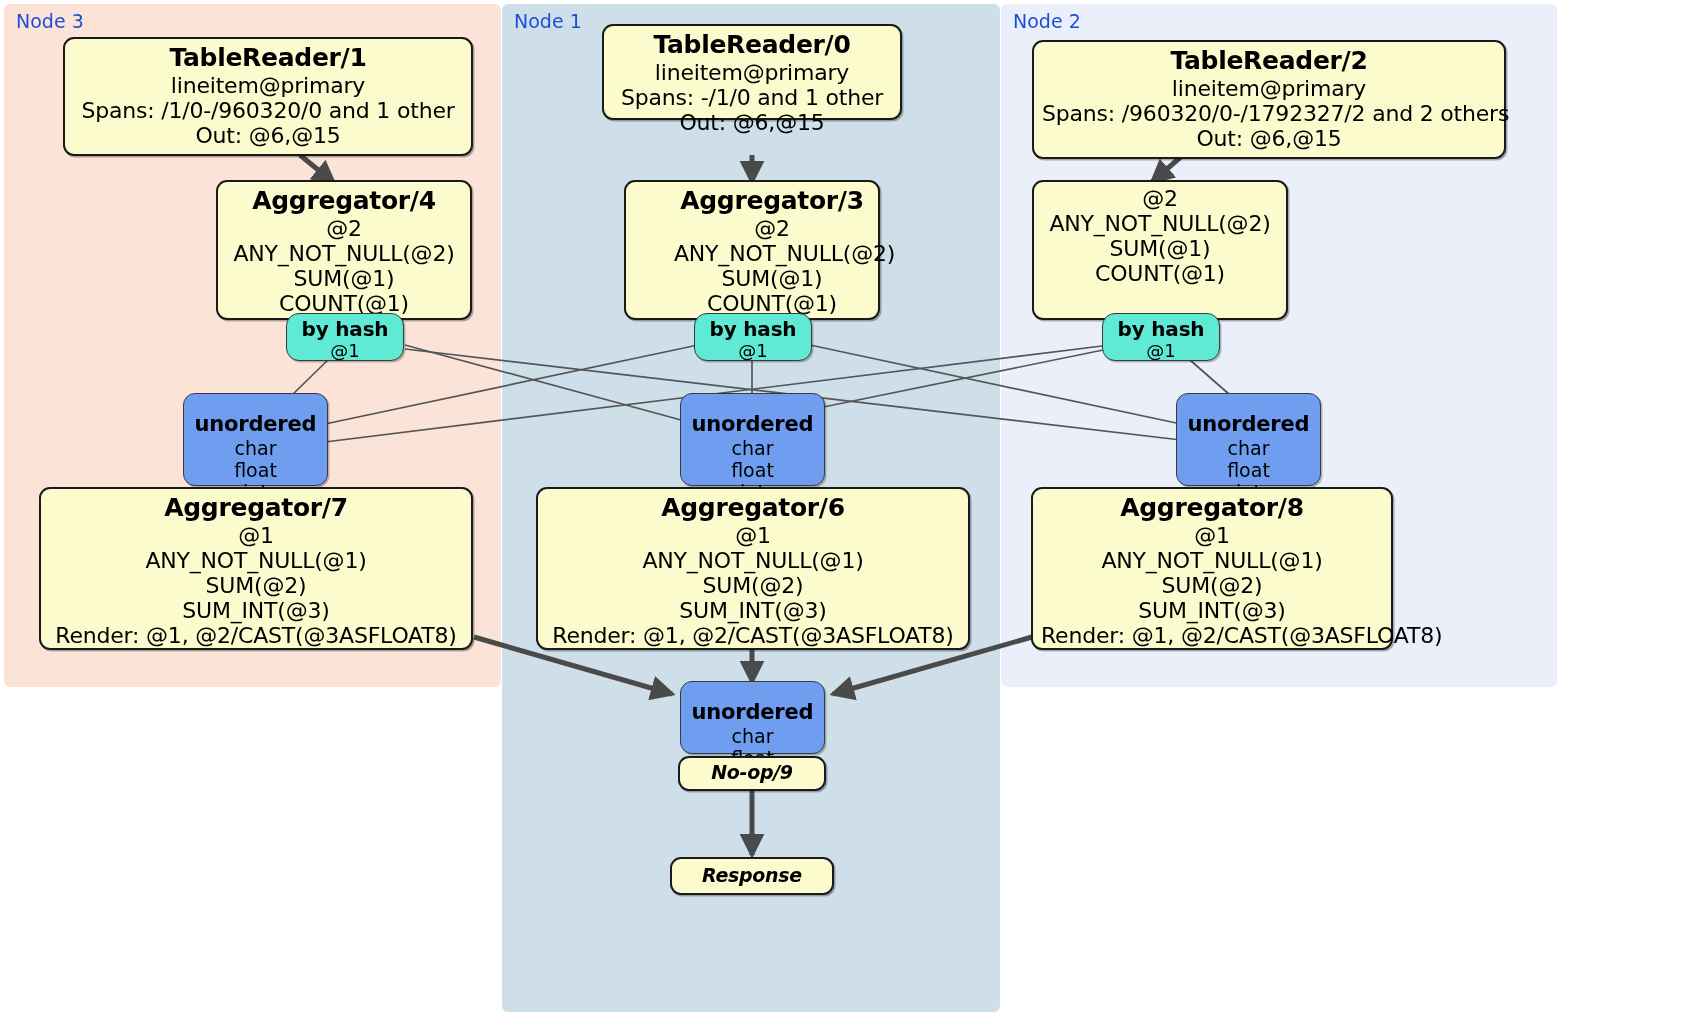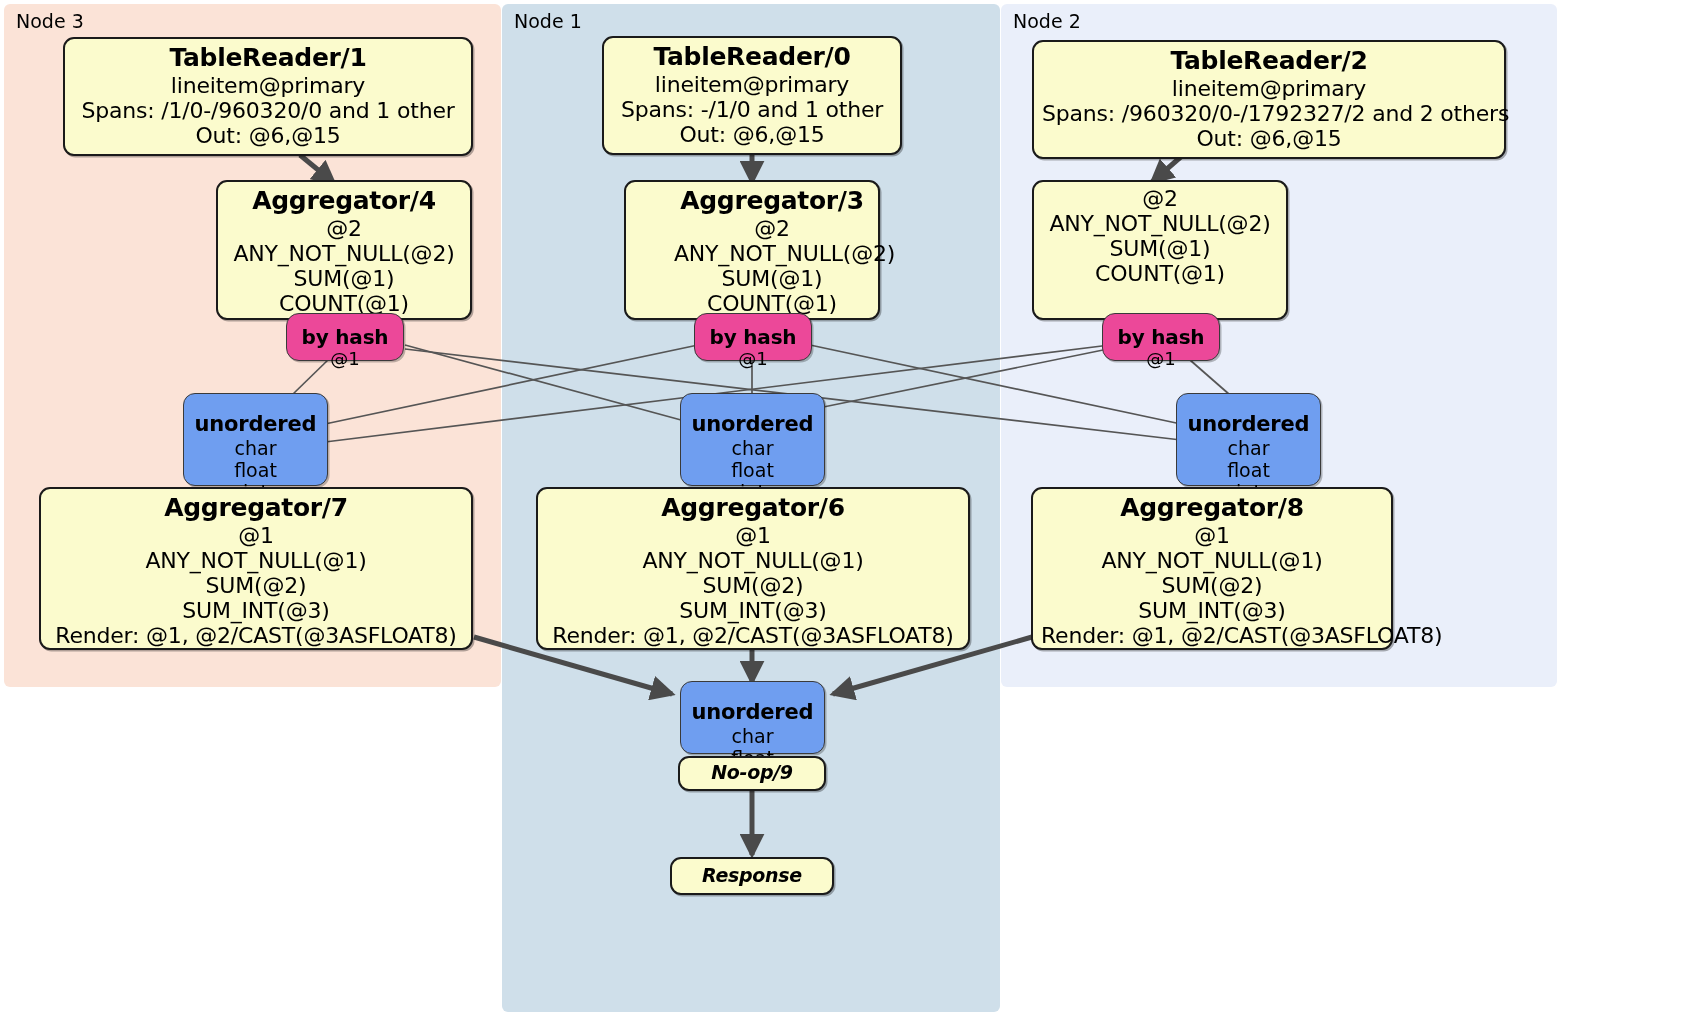--- a/index.html
+++ b/index.html
@@ -20,21 +20,21 @@
   .node-panel {
     position: absolute;
     border-radius: 6px;
     box-sizing: border-box;
   }
   .node-panel .node-label {
     position: absolute;
     top: 6px;
     left: 12px;
     font-size: 19px;
-    color: #000000;
+    color: #1d4ed8;
     font-family: "DejaVu Sans", "Liberation Sans", sans-serif;
     letter-spacing: 0px;
   }
 
   
   #edges {
     position: absolute;
     left: 0;
     top: 0;
     width: 1706px;
@@ -71,26 +71,26 @@
   }
   .proc.compact .title {
     font-size: 19px;
     font-style: italic;
   }
 
   
   .router {
     position: absolute;
     box-sizing: border-box;
-    background: #ec4899;
+    background: #5eead4;
     border: 1.6px solid #3a3a3a;
     border-radius: 13px;
     text-align: center;
     color: #000;
-    padding-top: 12px;
+    padding-top: 4px;
     box-shadow: 1.5px 1.5px 0px rgba(0,0,0,0.25);
   }
   .router .rtitle {
     font-weight: bold;
     font-size: 20px;
     line-height: 1.15;
     letter-spacing: -0.2px;
   }
   .router .rline {
     font-size: 18px;
@@ -182,21 +182,21 @@
     </g>
   </svg>
 
   <div class="proc" style="left:63px; top:37px; width:410px; height:119px;">
     <div class="title">TableReader/1</div>
     <div class="line">lineitem@primary</div>
     <div class="line">Spans: /1/0-/960320/0 and 1 other</div>
     <div class="line">Out: @6,@15</div>
   </div>
 
-  <div class="proc" style="left:602px; top:36px; width:300px; height:119px;">
+  <div class="proc" style="left:602px; top:24px; width:300px; height:96px;">
     <div class="title">TableReader/0</div>
     <div class="line">lineitem@primary</div>
     <div class="line">Spans: -/1/0 and 1 other</div>
     <div class="line">Out: @6,@15</div>
   </div>
 
   <div class="proc" style="left:1032px; top:40px; width:474px; height:119px;text-align:center;">
     <div class="title">TableReader/2</div>
     <div class="line">lineitem@primary</div>
     <div class="line">Spans: /960320/0-/1792327/2 and 2 others</div>

